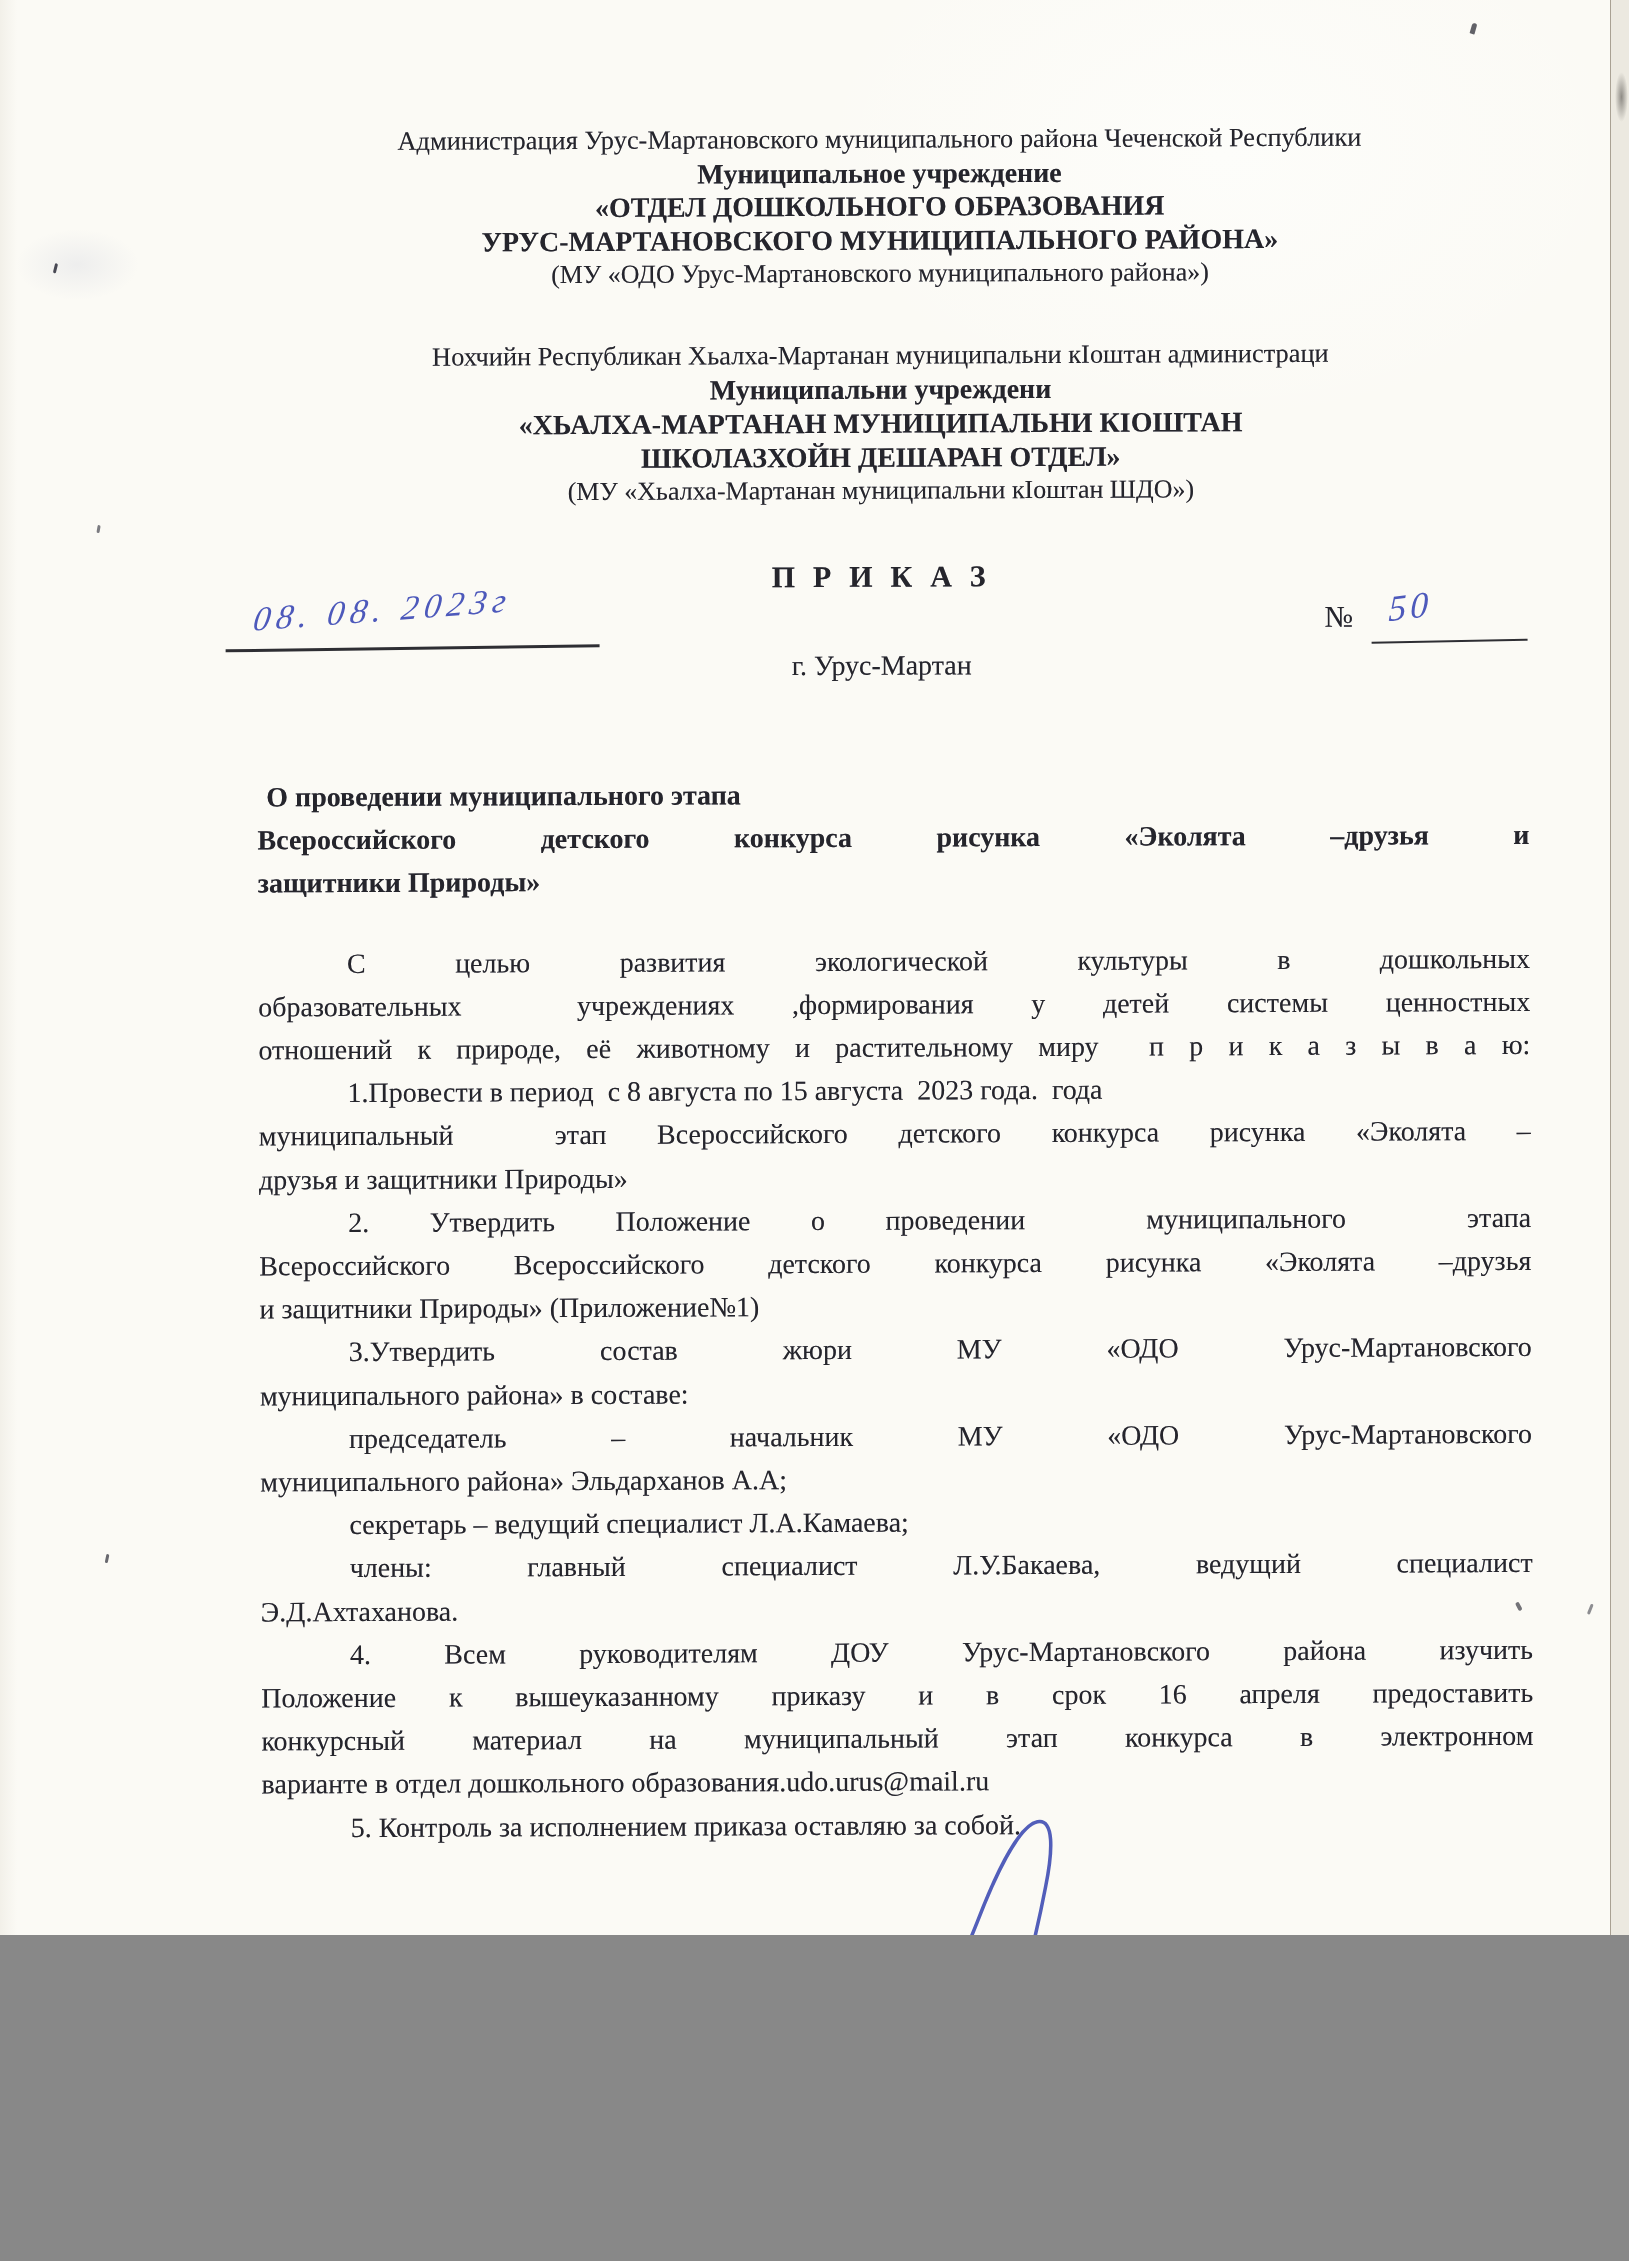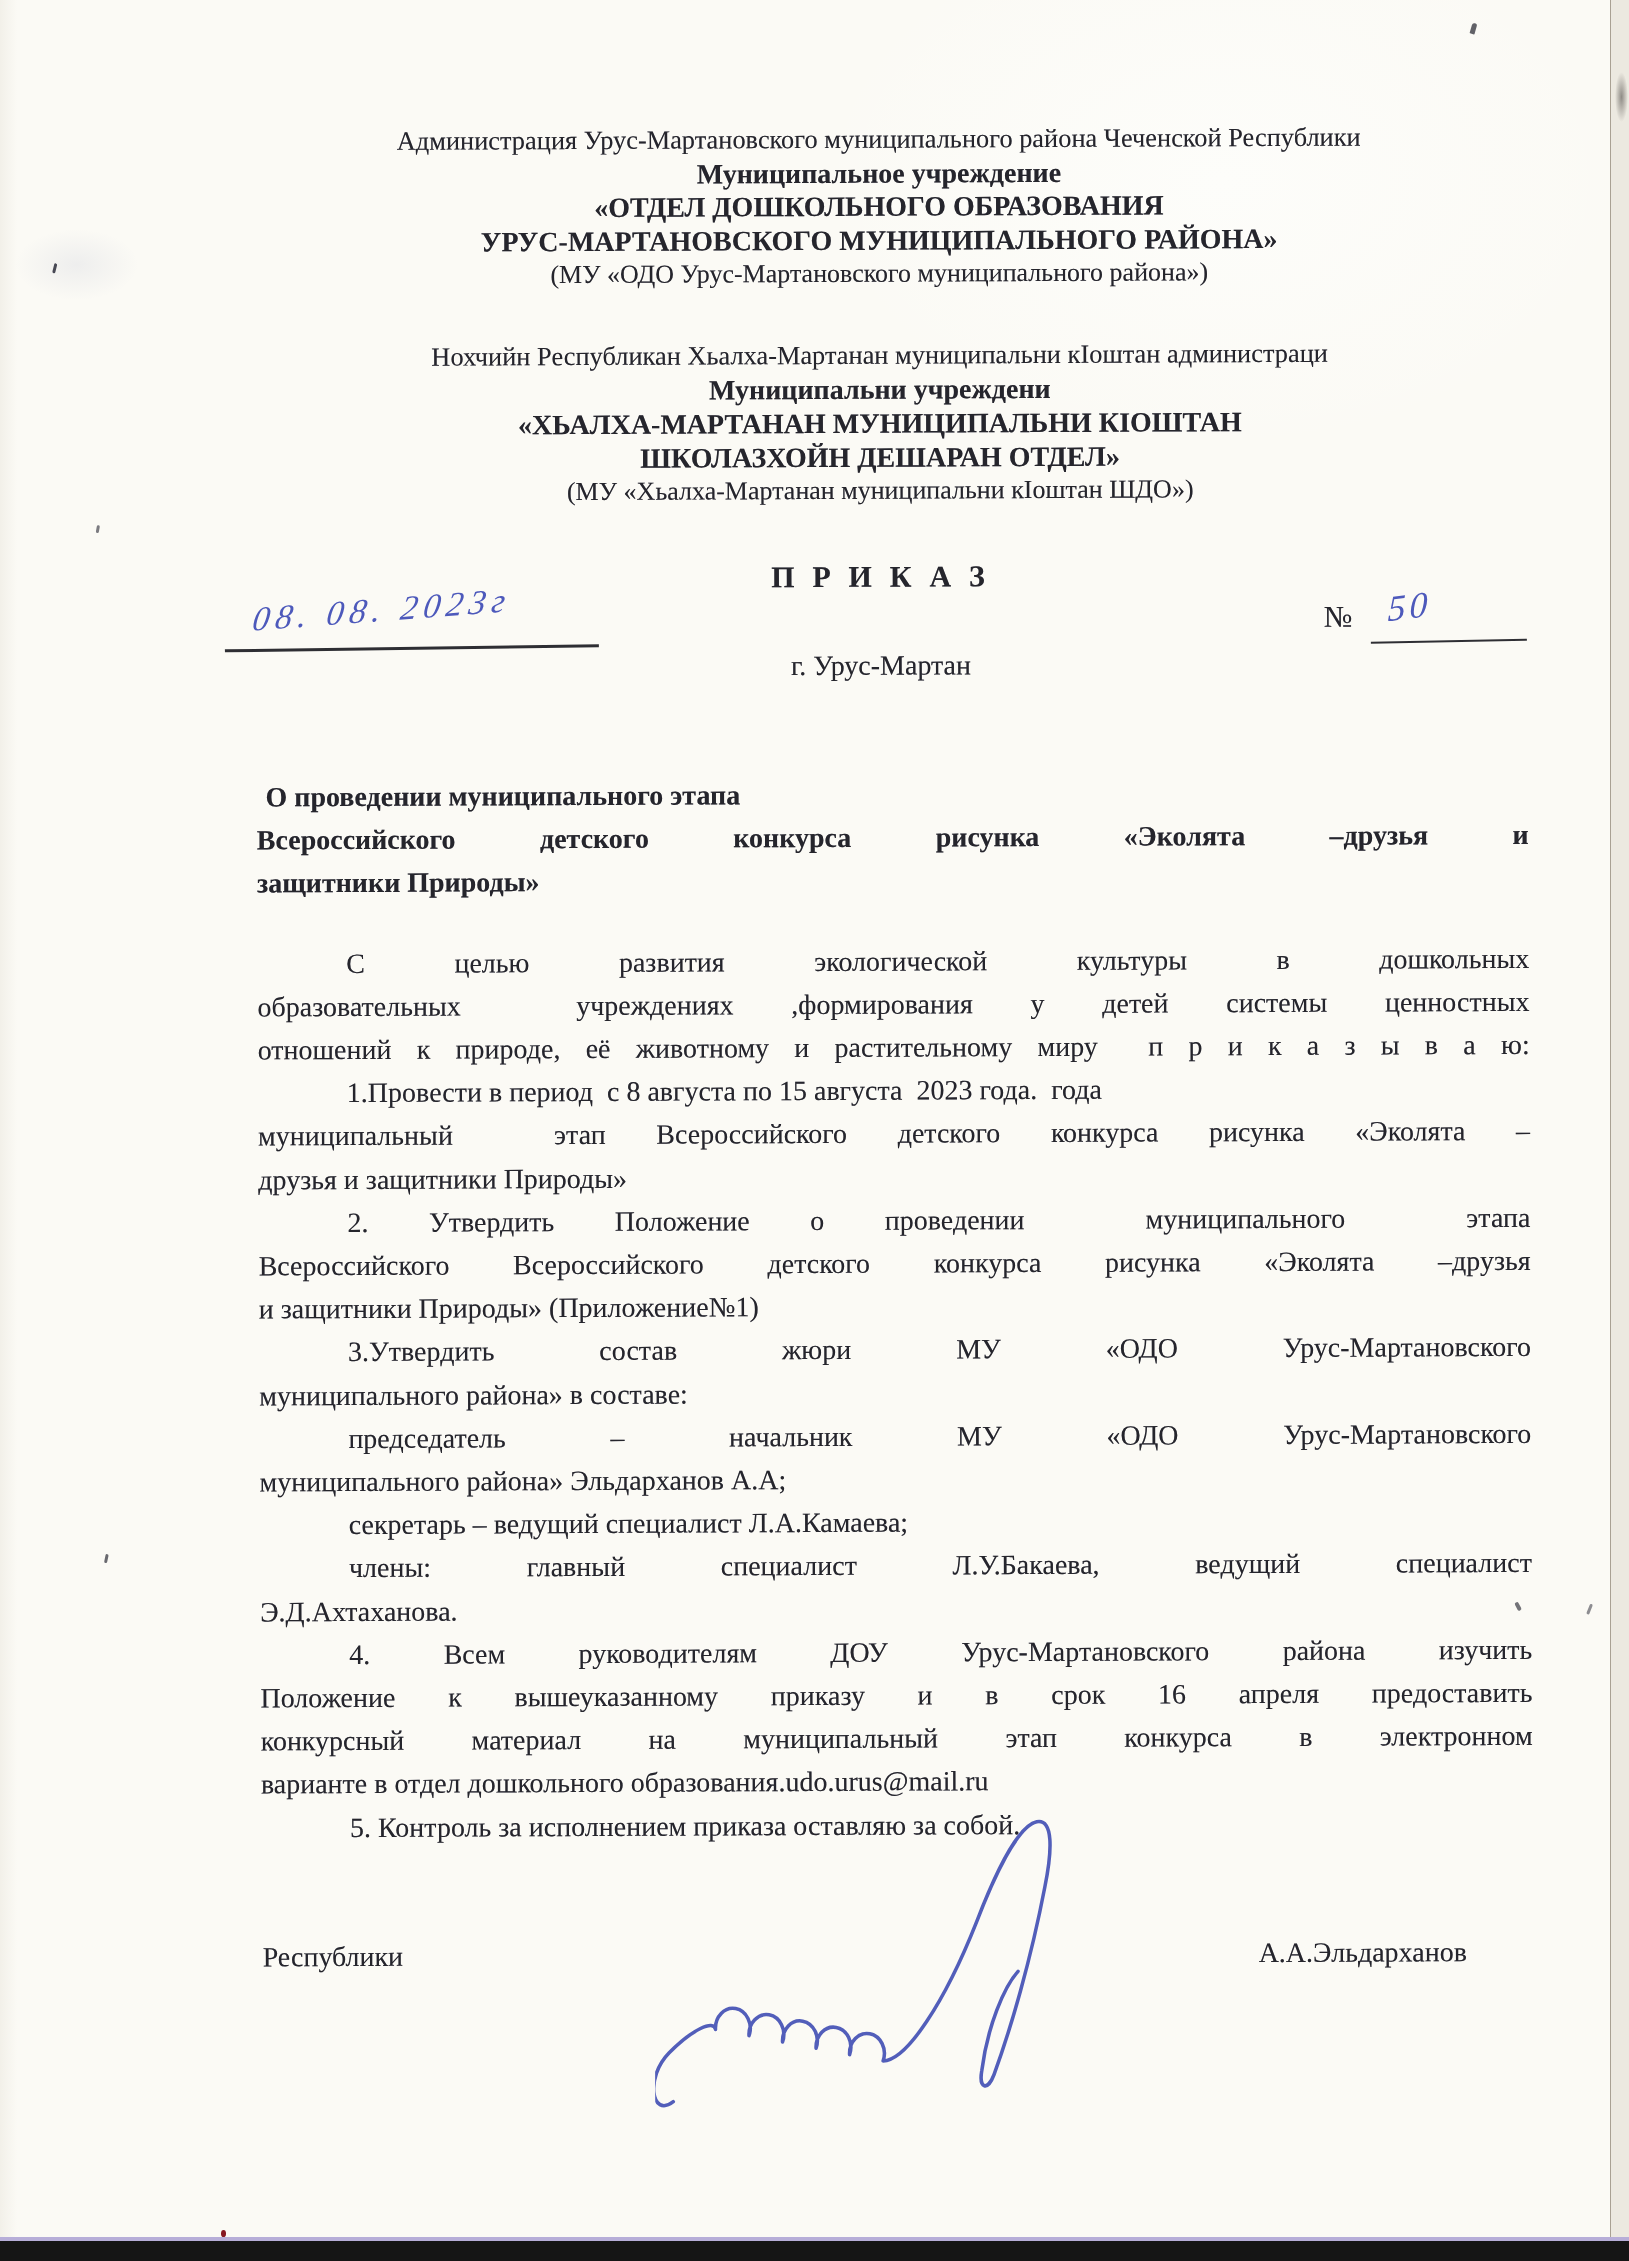--- a/index.html
+++ b/index.html
@@ -1,18 +1,18 @@
 <!DOCTYPE html>
 <html style="font-size:10.3px"><head>
 <meta charset="utf-8">
 <style>
   html,body{margin:0;padding:0;background:#888;}
   .page{
     position:relative;
-    width:1630px;height:2261px;
+    width:1630px;height:1935px;
     background:
       linear-gradient(90deg,#f2f0e9 0px,rgba(251,250,245,0) 17px),
       radial-gradient(580px 387px at 75% 8%, #fdfdfa 0%, rgba(253,253,250,0) 70%),
       #fbfaf5;
     overflow:hidden;
     font-family:"Liberation Serif","DejaVu Serif",serif;
     color:#25252c;
   }
   .rot{position:absolute;inset:0;transform:rotate(-0.25deg);}
   .txt{text-shadow:0 0 0.6px rgba(35,35,60,.38);}

